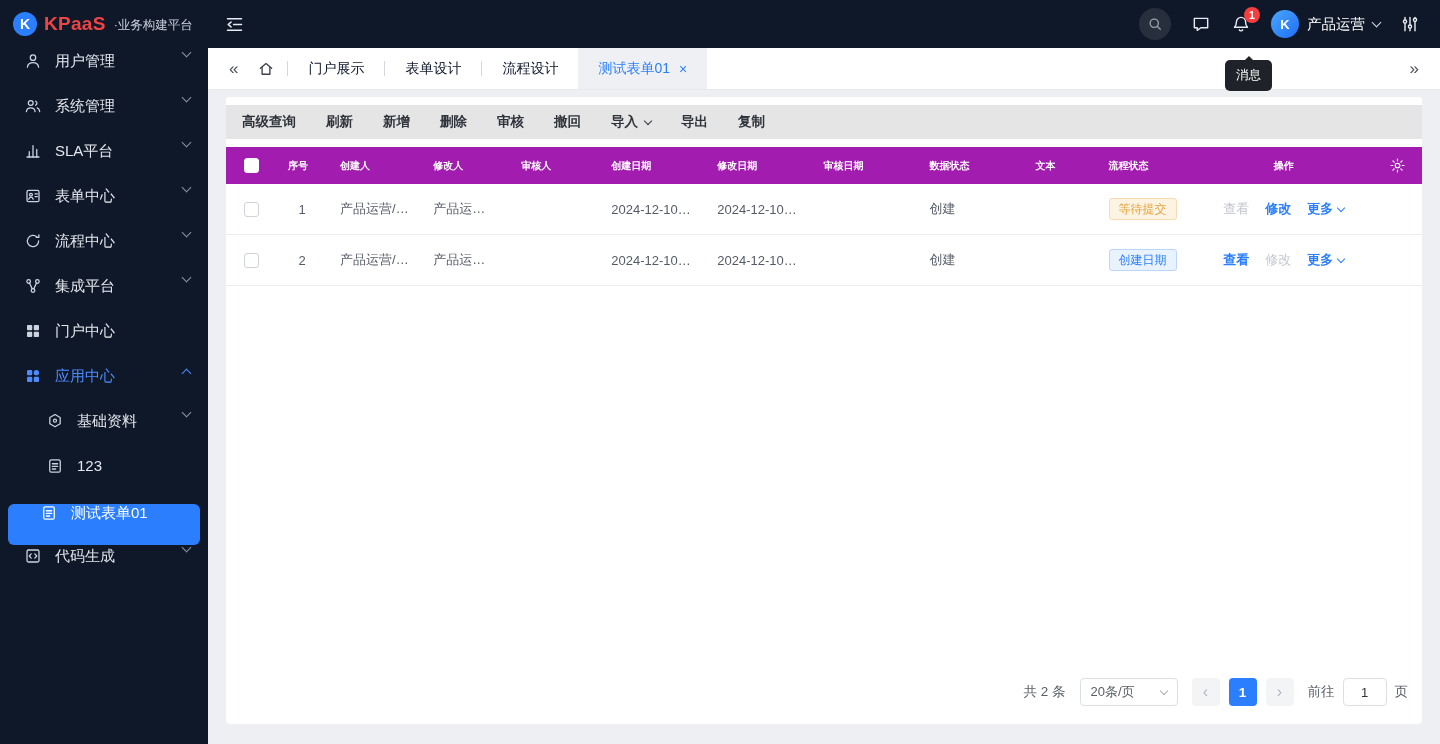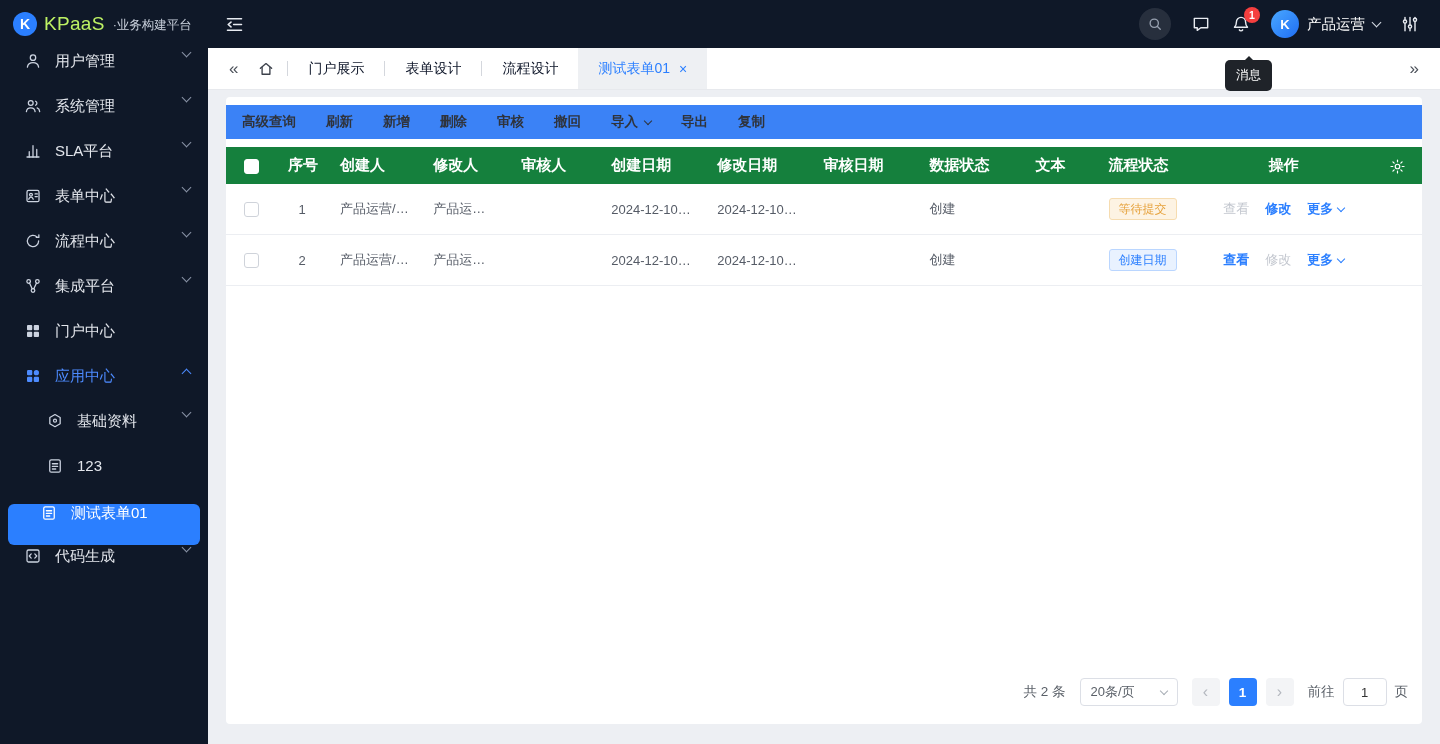--- a/index.html
+++ b/index.html
@@ -4,21 +4,21 @@
 <style>
   * { margin:0; padding:0; box-sizing:border-box; }
   html,body { width:1440px; height:744px; overflow:hidden; }
   body { font-family:"Liberation Sans","DejaVu Sans",sans-serif; background:#edeff3; color:#333; }
   .app { display:grid; grid-template-columns:208px 1fr; grid-template-rows:48px 1fr; width:1440px; height:744px; }
 
   
   .sidebar { grid-row:1/3; grid-column:1; background:#0f1828; display:flex; flex-direction:column; overflow:hidden; }
   .logo { height:48px; display:flex; align-items:center; padding-left:13px; gap:7px; flex:none; }
   .logo-mark { width:24px; height:24px; border-radius:50%; background:#2b7fff; color:#fff; display:flex; align-items:center; justify-content:center; font-weight:bold; font-size:14px; flex:none; }
-  .logo-text { font-size:19px; font-weight:normal; color:#bef264; letter-spacing:.3px; }
+  .logo-text { font-size:19px; font-weight:bold; color:#ef4444; letter-spacing:.3px; }
   .logo-sub { font-size:12.5px; color:#c9d0dc; margin-left:1px; margin-top:3px; }
   .nav { padding-top:4px; }
   .nav-item { height:45px; display:flex; align-items:flex-start; padding:0 18px 0 24px; gap:13px; font-size:15px; color:#e3e6ec; cursor:pointer; }
   .nav-icon { width:18px; height:18px; color:#ccd3e0; flex:none; }
   .nav-label { flex:1; white-space:nowrap; }
   .chev-wrap { color:#8a93a6; display:flex; align-items:center; }
   .chev { display:inline-block; width:7px; height:7px; border-right:1.6px solid currentColor; border-bottom:1.6px solid currentColor; transform:rotate(45deg); margin-top:-3px; }
   .chev.up { transform:rotate(225deg); margin-top:3px; }
   .nav-item.active-parent, .nav-item.active-parent .nav-icon, .nav-item.active-parent .chev-wrap { color:#4d8bff; }
   .sub-item { padding-left:46px; }
@@ -49,27 +49,27 @@
   .tab-forward { margin-left:auto; }
   .home-btn { width:18px; height:18px; color:#3c414b; margin:0 12px 0 10px; cursor:pointer; }
   .tab-divider { width:1px; height:15px; background:#d4d7dd; }
   .tab { height:100%; display:flex; align-items:center; padding:0 20px; font-size:14px; color:#0f172a; cursor:pointer; white-space:nowrap; }
   .tab.active { background:#eef0f3; color:#2b7fff; }
   .tab-close { margin-left:9px; font-size:14px; color:#2b7fff; }
 
   .content-wrap { flex:1; padding:7px 18px 20px; display:flex; overflow:hidden; }
   .panel { flex:1; background:#fff; border-radius:4px; display:flex; flex-direction:column; padding-top:8px; overflow:hidden; }
 
-  .toolbar { height:34px; background:#3b82f6; display:flex; align-items:center; padding:0 16px; gap:30px; flex:none; }
+  .toolbar { height:34px; background:#e5e5e5; display:flex; align-items:center; padding:0 16px; gap:30px; flex:none; }
   .tb-btn { font-size:13.5px; font-weight:bold; color:#2f333b; display:flex; align-items:center; gap:7px; cursor:pointer; white-space:nowrap; }
   .tb-btn .chev { width:6px; height:6px; margin-top:-2px; }
 
   .table-area { margin-top:8px; flex:none; }
   table { width:100%; border-collapse:collapse; table-layout:fixed; }
-  thead th { background:#15803d; color:#fff; font-size:15px; font-weight:bold; height:37px; text-align:left; padding:0 12px; overflow:hidden; white-space:nowrap; }
+  thead th { background:#a21caf; color:#fff; font-size:10px; font-weight:bold; height:37px; text-align:left; padding:0 12px; overflow:hidden; white-space:nowrap; }
   thead th.c, tbody td.c { text-align:center; padding:0 4px; }
   tbody td { height:37px; border-bottom:1px solid #eceef2; font-size:13px; color:#555b66; padding:0 12px; overflow:hidden; white-space:nowrap; text-overflow:ellipsis; background:#fff; }
   .cb { width:15px; height:15px; border:1px solid #cfd3da; border-radius:3px; background:#fff; display:inline-block; vertical-align:middle; cursor:pointer; }
   .cb.hd { border-color:#fff; }
   .gear { width:17px; height:17px; color:#fff; display:inline-block; vertical-align:middle; cursor:pointer; }
 
   .status { display:inline-block; font-size:12px; padding:4px 9px; border-radius:3px; line-height:1; }
   .status.warn { color:#e6a23c; background:#fdf3e3; border:1px solid #f6dcb0; }
   .status.info { color:#2b7fff; background:#e9f2ff; border:1px solid #bad6ff; }
 

